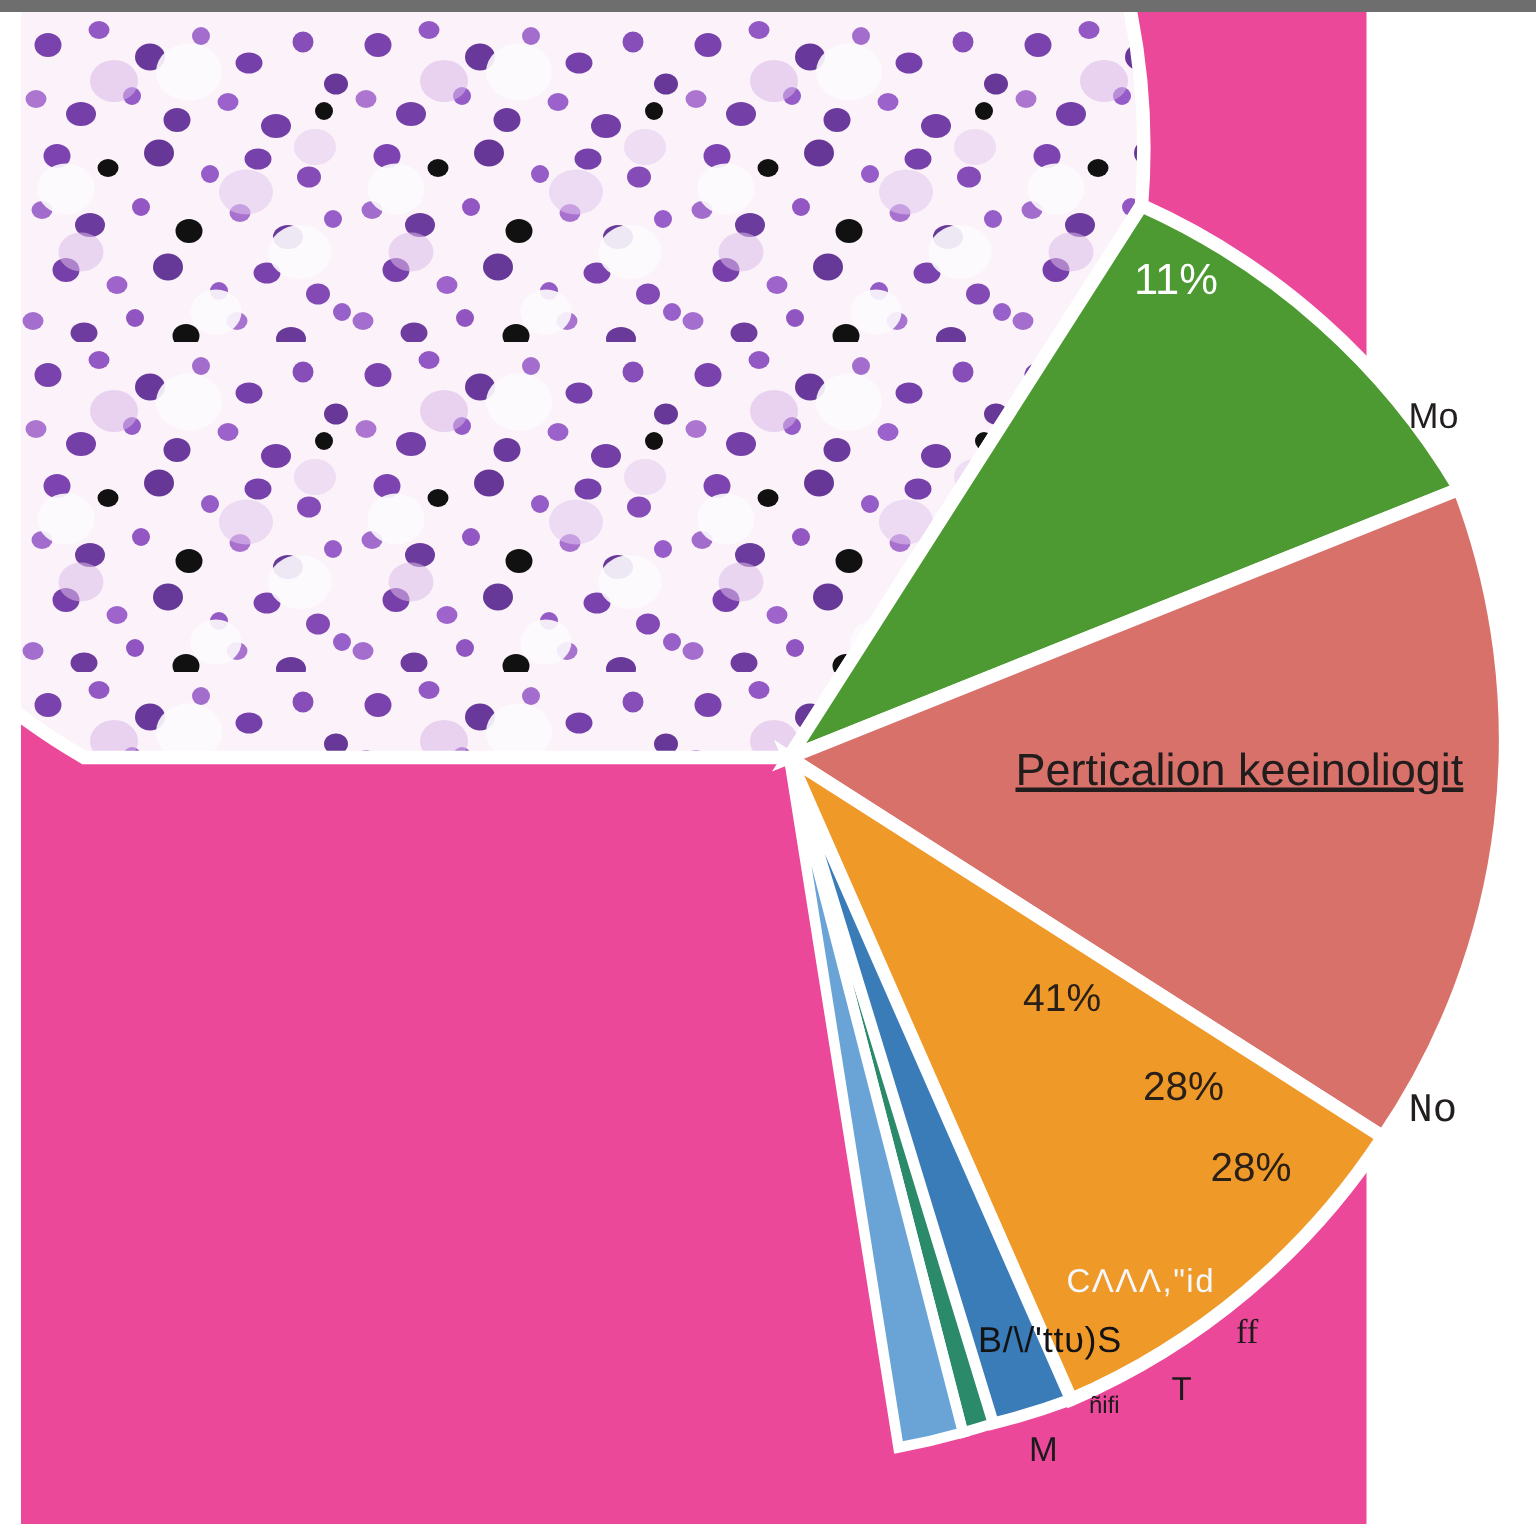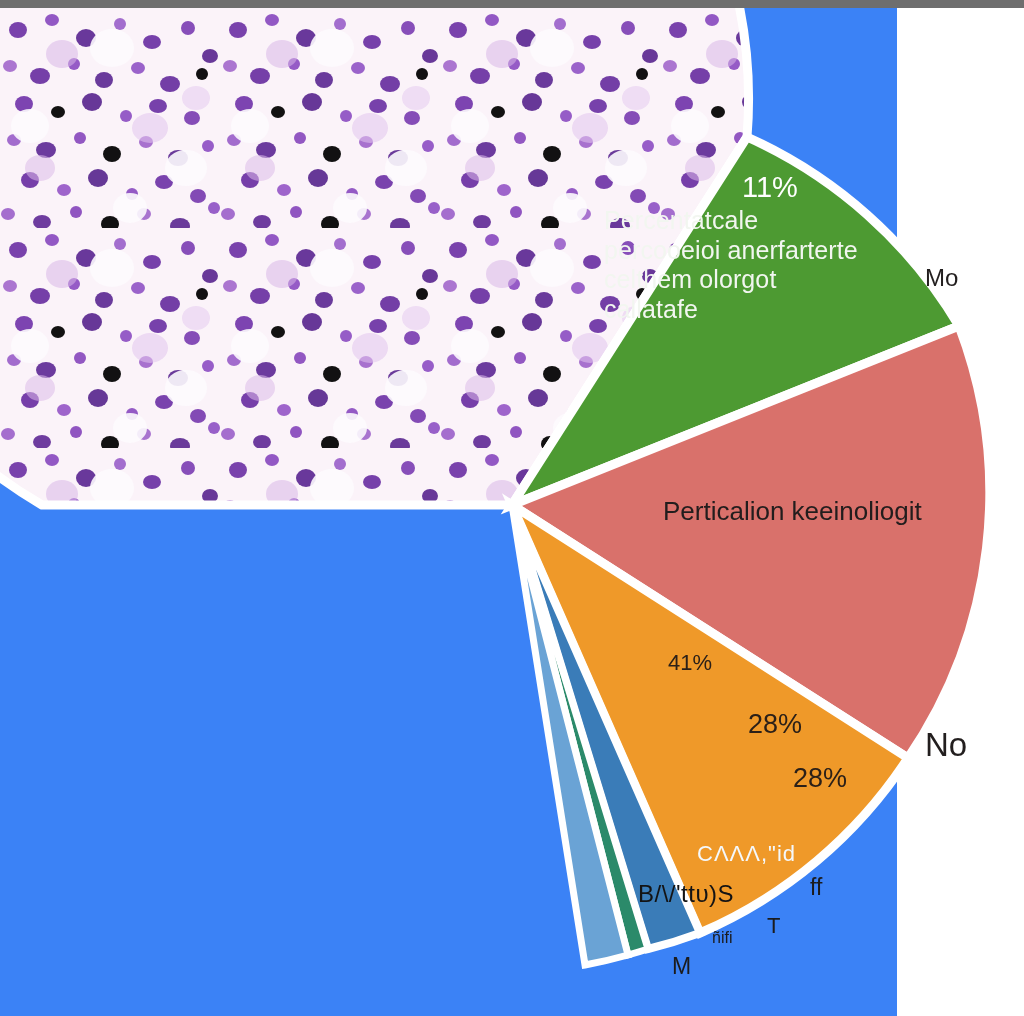--- a/index.html
+++ b/index.html
@@ -16,24 +16,24 @@
   }
   #top-band {
     position: absolute;
     left: 0; top: 0;
     width: 1024px;
     height: 8px;
     background: #6e6e6e;
   }
   #canvas-area {
     position: absolute;
-    left: 0; top: 8px;
+    left: 14px; top: 8px;
     width: 897px;
     height: 1008px;
-    background: #3b82f6;
+    background: #ec4899;
   }
   svg.pie-svg {
     position: absolute;
     left: 0; top: 0;
     width: 1024px;
     height: 1008px;
     display: block;
   }
   
   .lbl {
@@ -49,26 +49,27 @@
     color: #ffffff;
   }
   #green-desc {
     left: 604px; top: 198px;
     font-size: 25px;
     color: #f2f6f0;
     letter-spacing: 0.1px;
   }
   #red-desc {
     left: 663px; top: 488px;
-    font-size: 26px;
+    font-size: 30px;
     color: #221d1d;
+    text-decoration: underline;
   }
   #orange-pct-1 {
     left: 668px; top: 642px;
-    font-size: 22px;
+    font-size: 26px;
     color: #2b2018;
   }
   #orange-pct-2 {
     left: 748px; top: 701px;
     font-size: 27px;
     color: #2b2018;
   }
   #orange-pct-3 {
     left: 793px; top: 755px;
     font-size: 27px;
@@ -87,42 +88,44 @@
     letter-spacing: 0.5px;
     text-align: right;
   }
   #edge-mo {
     left: 925px; top: 256px;
     font-size: 24px;
     color: #221e1e;
   }
   #edge-no {
     left: 925px; top: 718px;
-    font-size: 33px;
+    font-size: 27px;
     color: #221e1e;
+    font-family: Liberation Mono, monospace;
   }
   #stray-1 {
     left: 672px; top: 945px;
     font-size: 23px;
     color: #1b1b1c;
   }
   #stray-2 {
     left: 712px; top: 921px;
     font-size: 16px;
     color: #1b1b1c;
   }
   #stray-3 {
     left: 767px; top: 905px;
     font-size: 22px;
     color: #1b1b1c;
   }
   #stray-4 {
     left: 810px; top: 866px;
     font-size: 23px;
     color: #1b1b1c;
+    font-family: Liberation Serif, serif;
   }
 </style>
 </head>
 <body>
 
 <div id="top-band"></div>
 
 <div id="canvas-area">
 
   <svg class="pie-svg" viewBox="0 0 1024 1008">
@@ -215,24 +218,20 @@
       <path d="M 512 497 L 648.0 941.0 A 470 470 0 0 1 628.0 947.0 Z" fill="#2b8a6a" stroke="#ffffff" stroke-width="7"></path>
     </g>
 
     <g>
       <path d="M 512 497 L 628.0 947.0 A 470 470 0 0 1 585.0 957.0 Z" fill="#6aa3d5" stroke="#ffffff" stroke-width="7"></path>
     </g>
   </svg>
 
   <div class="lbl" id="green-pct">11%</div>
 
-  <div class="lbl" id="green-desc">Percentatcale
-percooeioi anerfarterte
-celthem olorgot
-callatafe</div>
 
   <div class="lbl" id="red-desc">Perticalion keeinoliogit</div>
 
   <div class="lbl" id="orange-pct-1">41%</div>
 
   <div class="lbl" id="orange-pct-2">28%</div>
 
   <div class="lbl" id="orange-pct-3">28%</div>
 
   <div class="lbl" id="blue-inner">CΛΛΛ,"id</div>

